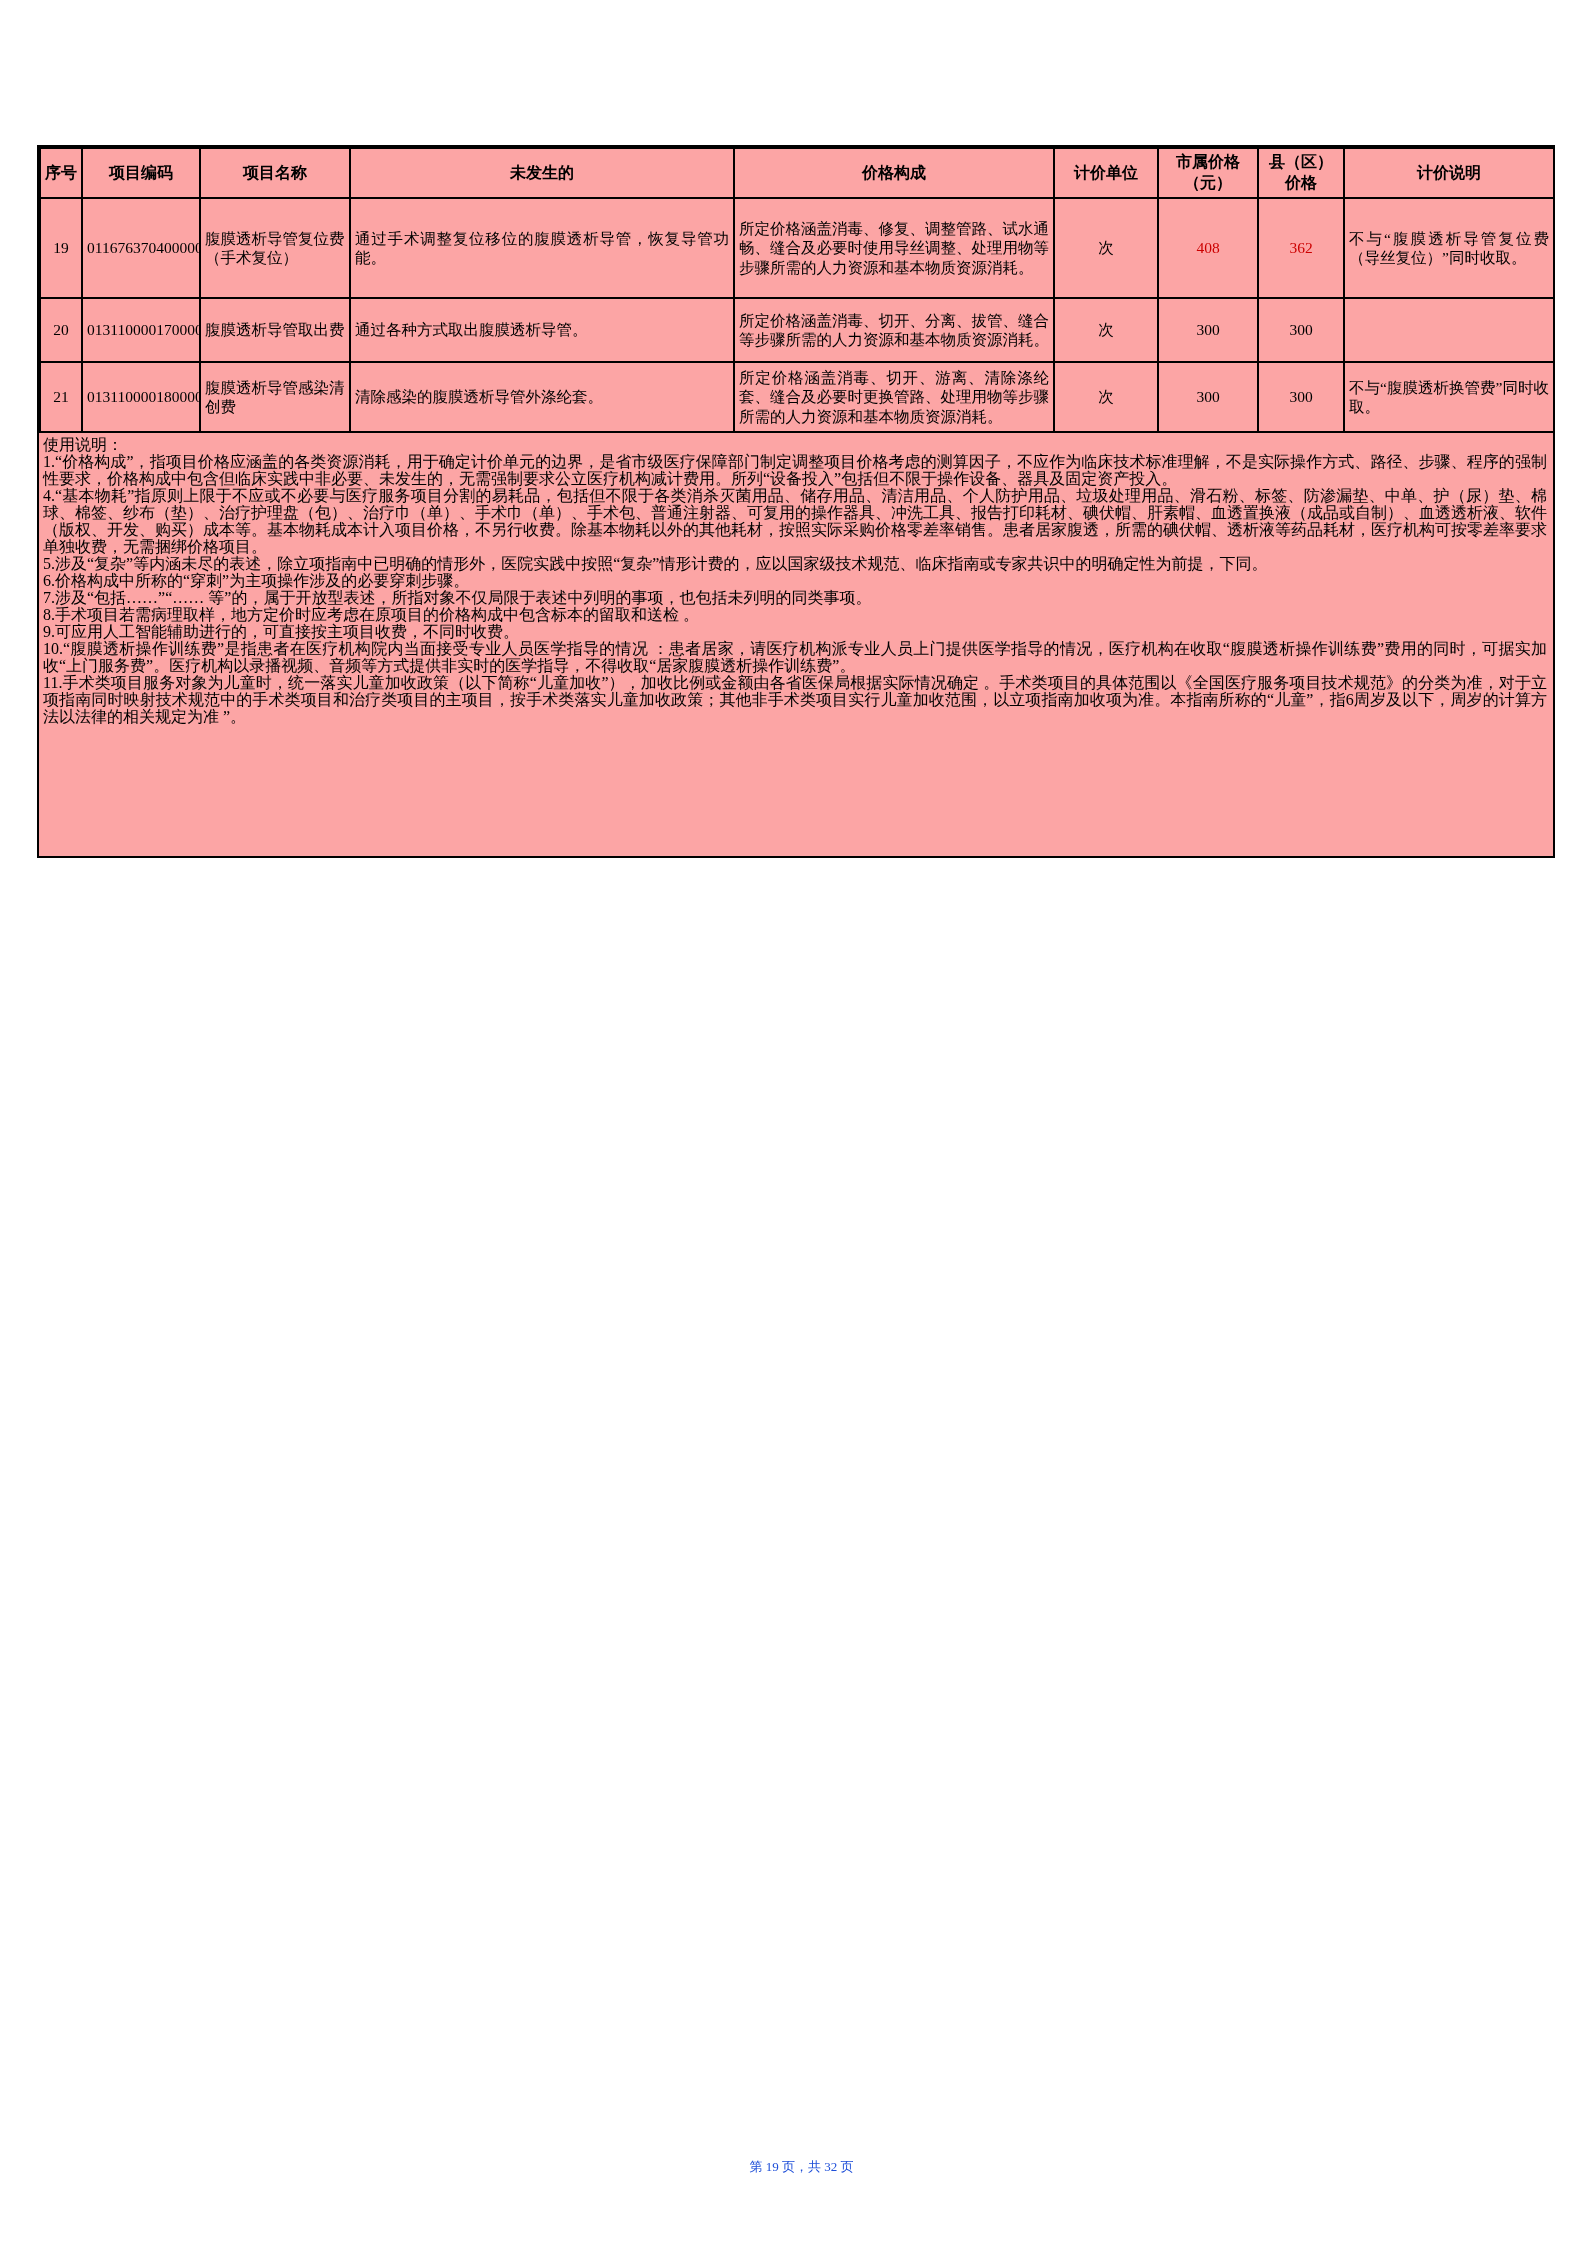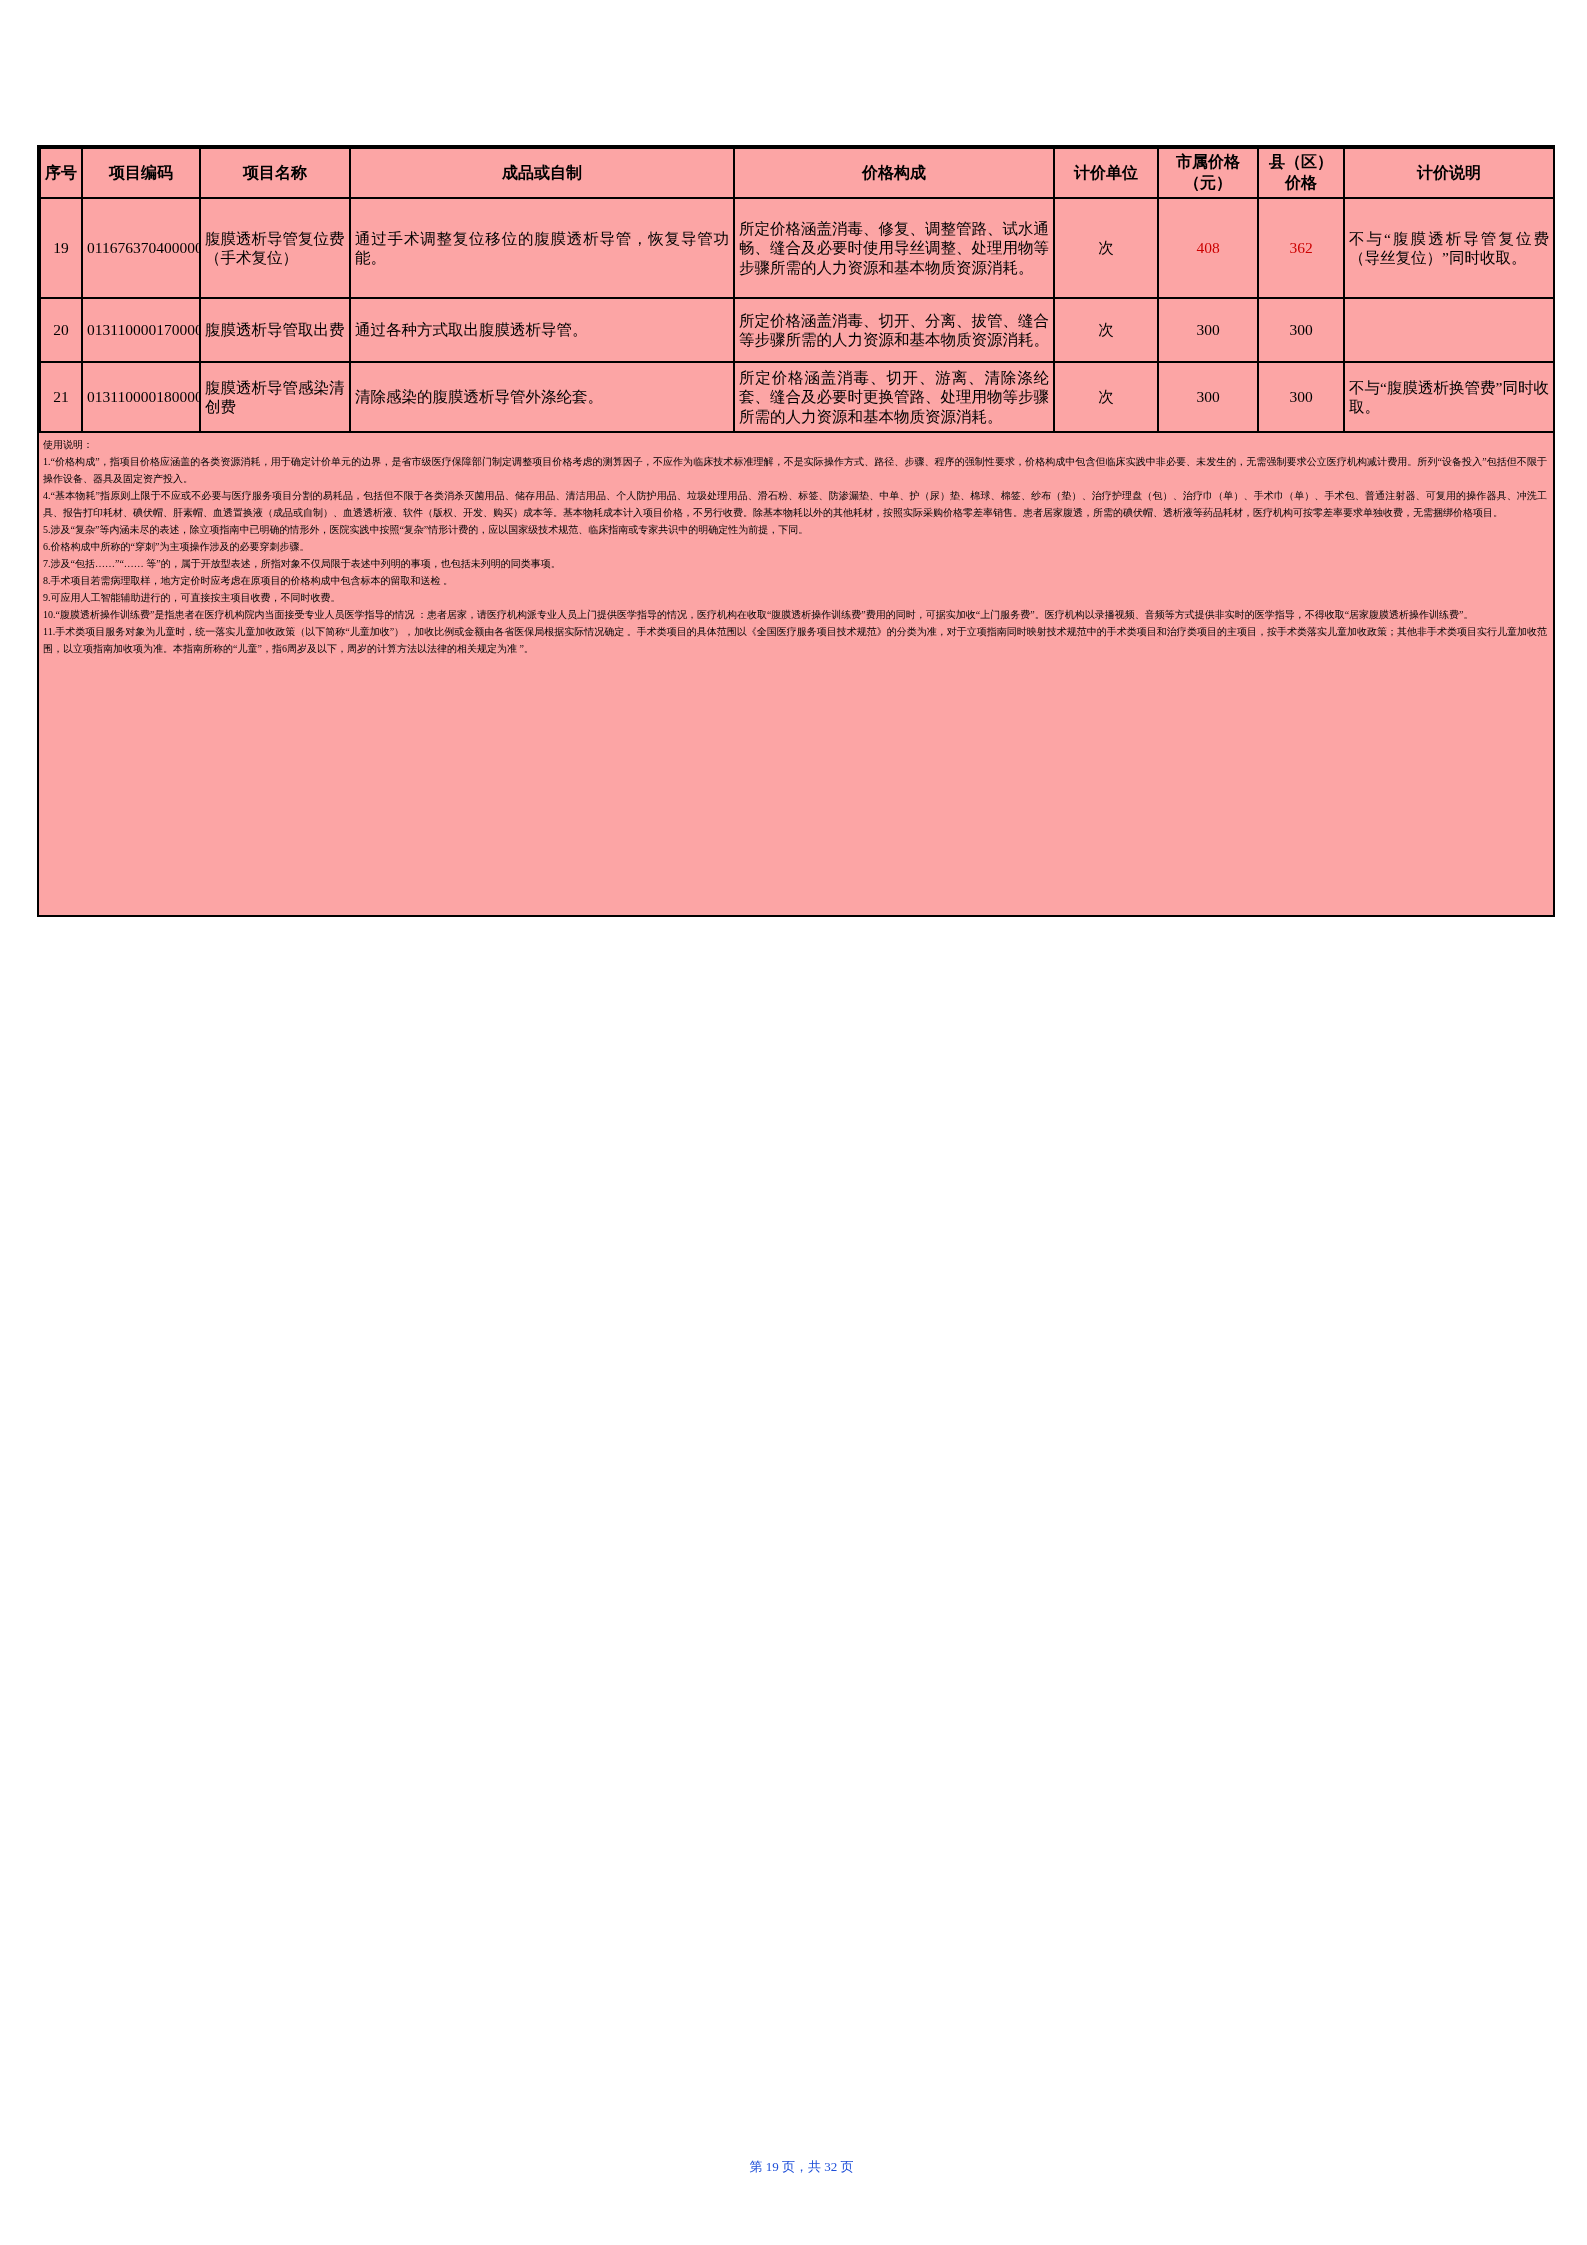--- a/index.html
+++ b/index.html
@@ -42,24 +42,24 @@
   thead tr{height:50px;}
   tr.row-19{height:100px;}
   tr.row-20{height:64px;}
   tr.row-21{height:70px;}
   .c{text-align:center;}
   .l{text-align:left;}
   .j{text-align:justify;}
   td.code{font-size:14.5px;white-space:nowrap;padding:1px;}
   .red{color:#cc0000;border-radius:11px;}
   .notes{
-    height:482px;
+    height:423px;
     box-sizing:border-box;
     padding:3px 6px 0 4px;
-    font-size:10px;
+    font-size:16px;
     line-height:17px;
   }
   .notes .note-line{text-align:justify;}
   .page-footer{
     position:absolute;
     top:2158px;
     left:8px;
     width:100%;
     text-align:center;
     font-size:13px;
@@ -80,21 +80,21 @@
         <col style="width:104px">
       <col style="width:100px">
         <col style="width:86px">
         <col style="width:210px">
     </colgroup>
     <thead>
       <tr>
         <th>序号</th>
         <th>项目编码</th>
         <th>项目名称</th>
-        <th>成品或自制</th>
+        <th>未发生的</th>
         <th>价格构成</th>
         <th>计价单位</th>
         <th>市属价格（元）</th>
         <th>县（区）价格</th>
         <th>计价说明</th>
       </tr>
     </thead>
     <tbody>
       <tr class="row-19">
         <td class="c">19</td>

